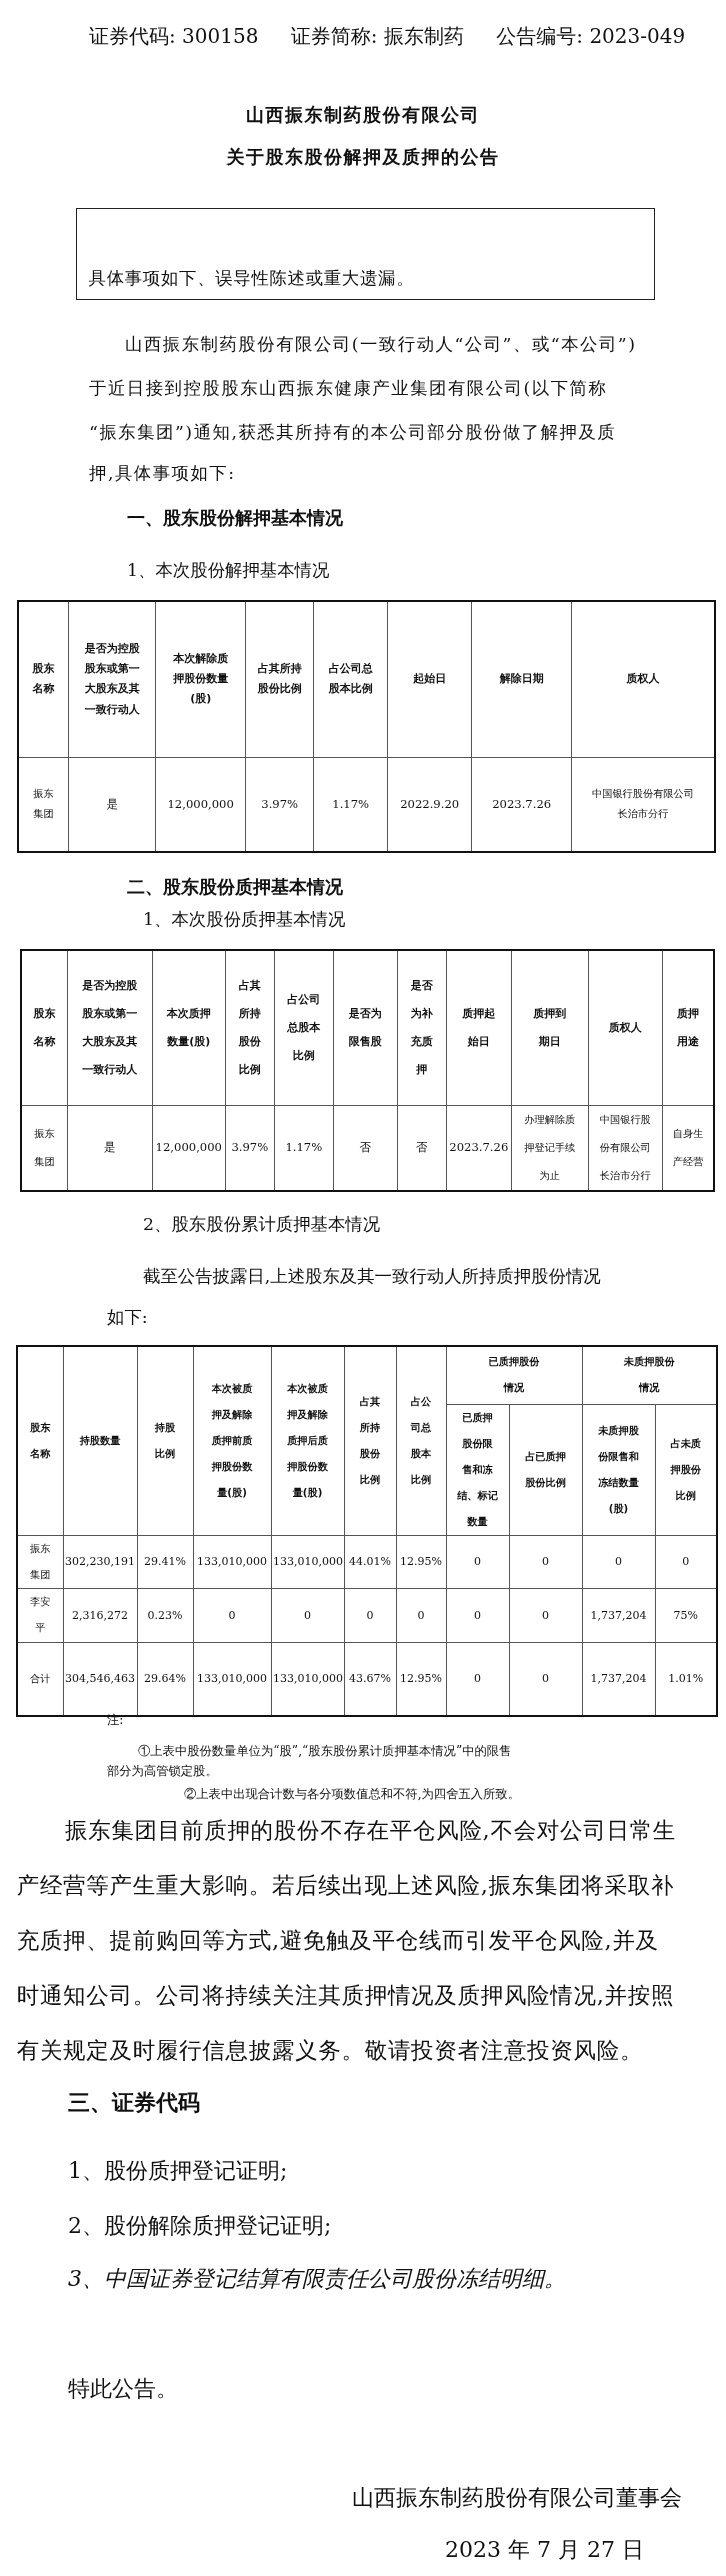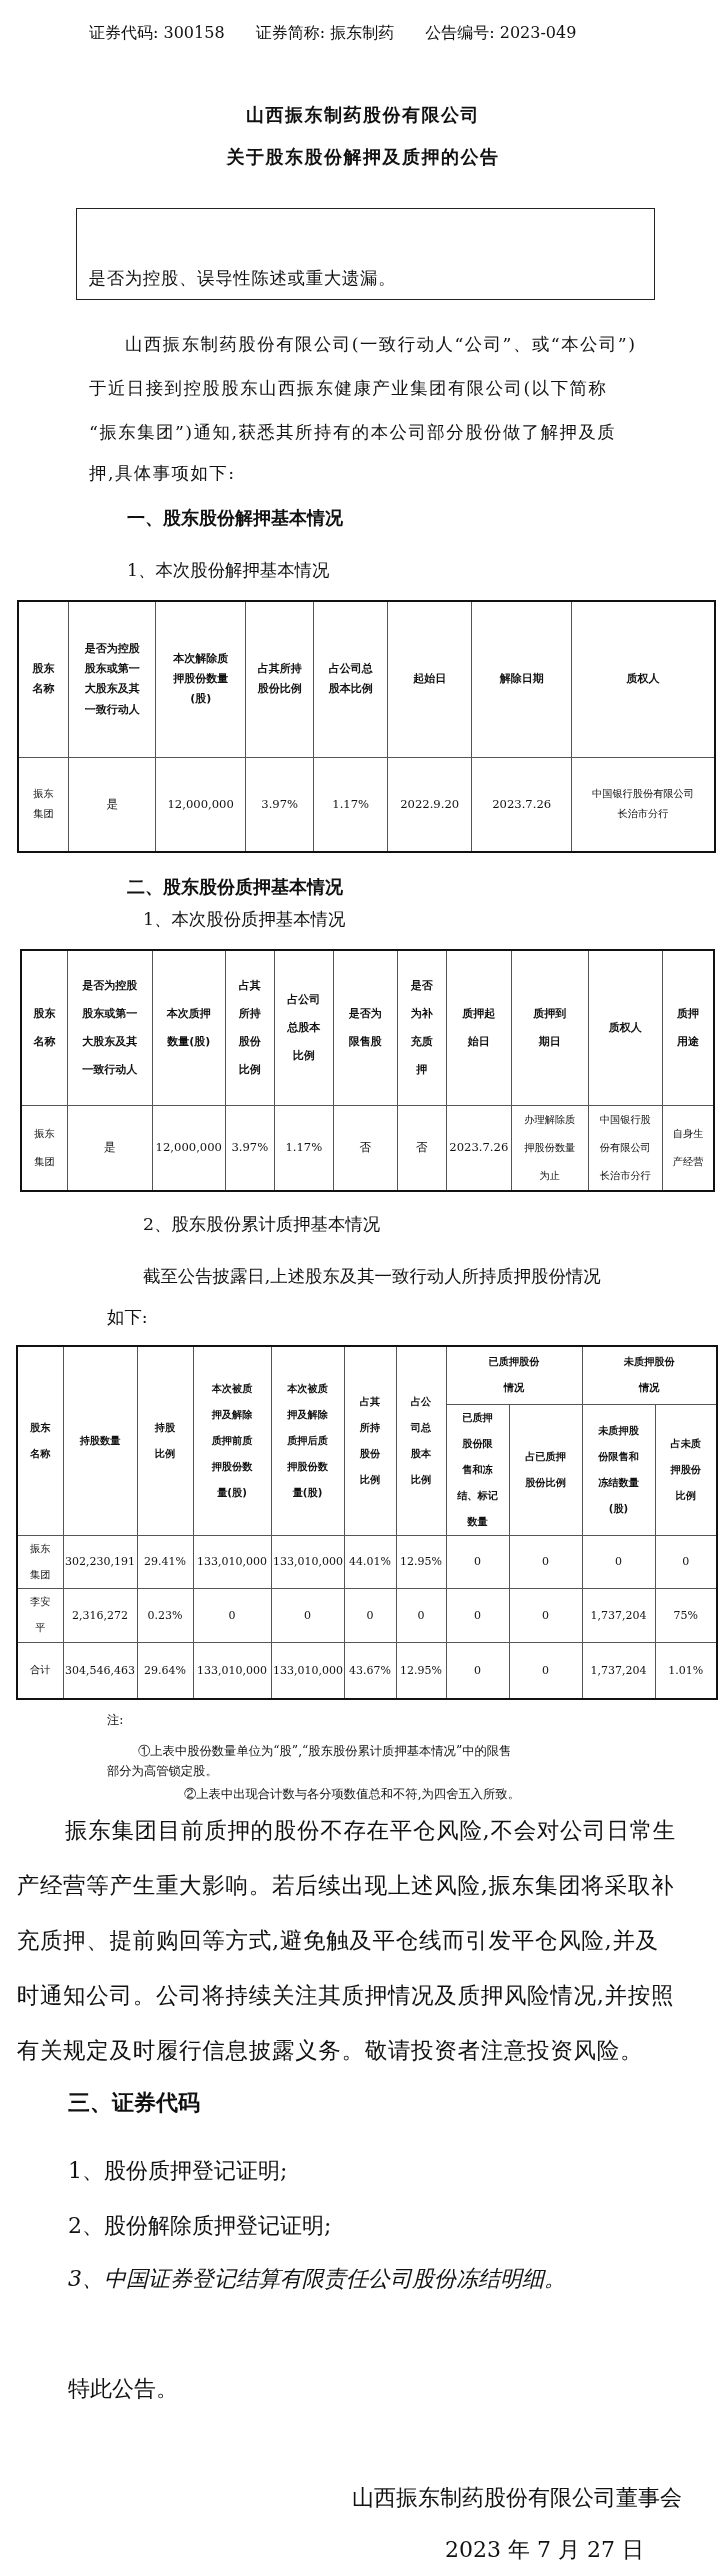--- a/index.html
+++ b/index.html
@@ -1,19 +1,19 @@
 <!DOCTYPE html>
 <html style="font-size:11.6px"><head>
 <meta charset="utf-8">
 <style>
   html,body{margin:0;padding:0;background:#fff;}
   body{width:726px;height:2576px;position:relative;overflow:hidden;color:#111;
        font-family:"DejaVu Serif","Liberation Serif",serif;}
   .abs{position:absolute;white-space:nowrap;}
-  .hdr{font-size:16px;top:22.5px;left:89px;}
+  .hdr{font-size:20px;top:22.5px;left:89px;}
   .hdr span{margin-right:26px;}
   .title{font-family:"DejaVu Sans","Liberation Sans",sans-serif;font-weight:bold;font-size:18px;left:0;width:726px;text-align:center;letter-spacing:1.5px;}
   .box{position:absolute;left:76px;top:208px;width:579px;height:92px;border:1.1px solid #222;box-sizing:border-box;}
   .box p{position:absolute;margin:0;font-size:17.4px;white-space:nowrap;letter-spacing:0.7px;}
   .p{font-size:17.4px;letter-spacing:1.5px;}
   .h1{font-family:"DejaVu Sans","Liberation Sans",sans-serif;font-weight:bold;font-size:18px;}
   .h2{font-size:17.4px;}
   .note{font-size:12.3px;}
   .body-p{font-size:22.5px;letter-spacing:0.7px;}
   .h3{font-family:"DejaVu Sans","Liberation Sans",sans-serif;font-weight:bold;font-size:22px;}
@@ -37,21 +37,21 @@
 <div class="abs hdr">
   <span>证券代码: 300158</span>
   <span>证券简称: 振东制药</span>
   <span>公告编号: 2023-049</span>
 </div>
 
 <div class="abs title" style="top:103px;">山西振东制药股份有限公司</div>
 <div class="abs title" style="top:145px;">关于股东股份解押及质押的公告</div>
 
 <div class="box">
-  <p style="left:11.6px;top:57px;">是否为控股、误导性陈述或重大遗漏。</p>
+  <p style="left:11.6px;top:57px;">具体事项如下、误导性陈述或重大遗漏。</p>
 </div>
 
 <div class="abs p" style="left:125px;top:332px;">山西振东制药股份有限公司(一致行动人“公司”、或“本公司”)</div>
 <div class="abs p" style="left:89px;top:376px;">于近日接到控股股东山西振东健康产业集团有限公司(以下简称</div>
 <div class="abs p" style="left:89px;top:420px;">“振东集团”)通知,获悉其所持有的本公司部分股份做了解押及质</div>
 <div class="abs p" style="left:89px;top:461px;">押,具体事项如下:</div>
 
 <div class="abs h1" style="left:127px;top:506px;">一、股东股份解押基本情况</div>
 <div class="abs h2" style="left:127px;top:558px;">1、本次股份解押基本情况</div>
 
@@ -152,21 +152,21 @@
     <td class="td-s cell-text">振东
 集团</td>
     <td class="td">是</td>
     <td class="td">12,000,000</td>
     <td class="td">3.97%</td>
     <td class="td">1.17%</td>
     <td class="td">否</td>
     <td class="td">否</td>
     <td class="td">2023.7.26</td>
     <td class="td-s cell-text">办理解除质
-押股份数量
+押登记手续
 为止</td>
     <td class="td-s cell-text">中国银行股
 份有限公司
 长治市分行</td>
     <td class="td-s cell-text">自身生
 产经营</td>
   </tr>
 </tbody>
   </table>
 
@@ -255,21 +255,21 @@
     <td class="td">0.23%</td>
     <td class="td">0</td>
     <td class="td">0</td>
     <td class="td">0</td>
     <td class="td">0</td>
     <td class="td">0</td>
     <td class="td">0</td>
     <td class="td">1,737,204</td>
     <td class="td">75%</td>
   </tr>
-  <tr style="height:57px">
+  <tr style="height:74px">
     <td class="td-s cell-text">合计</td>
     <td class="td">304,546,463</td>
     <td class="td">29.64%</td>
     <td class="td">133,010,000</td>
     <td class="td">133,010,000</td>
     <td class="td">43.67%</td>
     <td class="td">12.95%</td>
     <td class="td">0</td>
     <td class="td">0</td>
     <td class="td">1,737,204</td>

